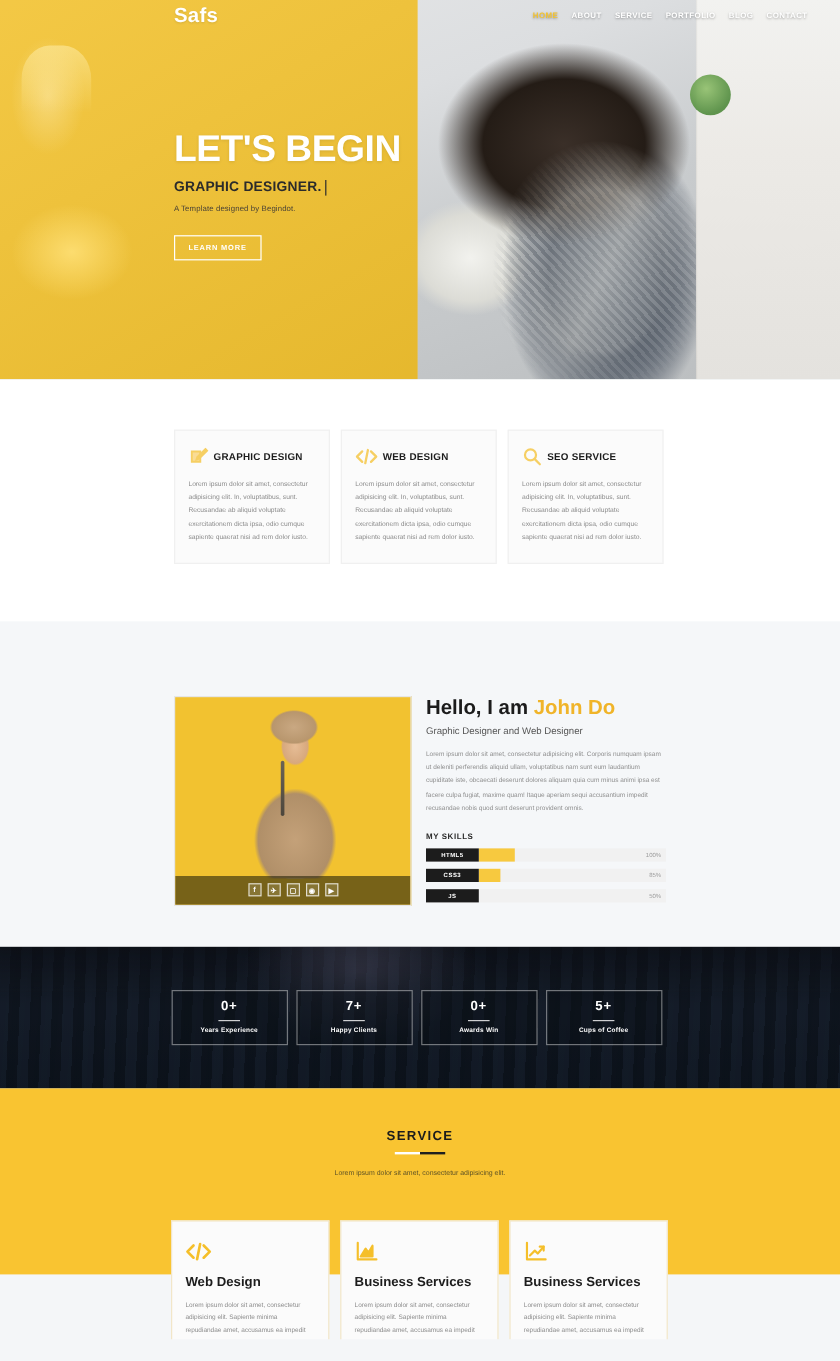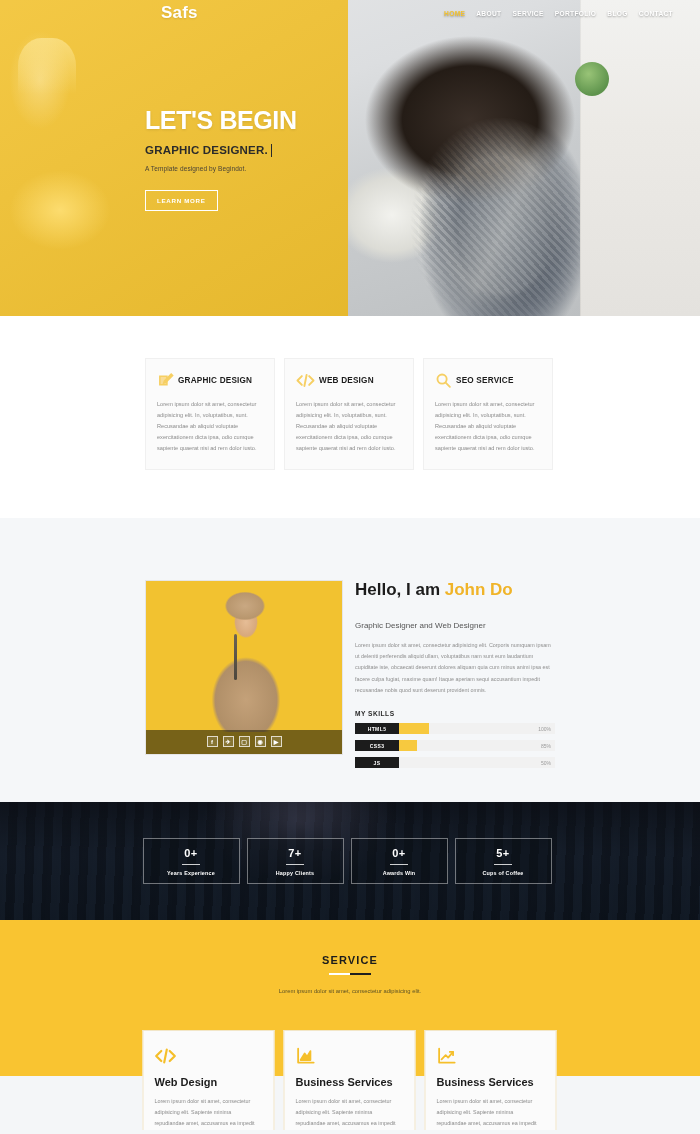--- a/index.html
+++ b/index.html
@@ -57,37 +57,37 @@
     mix-blend-mode: normal;
   }
   .hero-yellow::after{
     content:""; position:absolute; left:18px; top:38px; width:58px; height:70px;
     background: linear-gradient(180deg, rgba(255,238,170,.55), rgba(255,238,170,0) 80%);
     border-radius:40% 40% 6px 6px;
   }
 
   .topbar{
     position:absolute; top:0; left:0; width:692px; height:26px; z-index:6;
-    display:flex; align-items:center;padding-left:16px;
+    display:flex; align-items:center;
   }
   .brand{
     color:#fff; font-weight:bold; font-size:17px; letter-spacing:.2px;
     margin-left:145px; text-shadow:0 1px 2px rgba(0,0,0,.12);
   }
   .navmenu{ margin-left:auto; margin-right:19px; display:flex; gap:11px; align-items:center; }
   .navmenu a{
     color:#fff; font-size:6.6px; font-weight:bold; letter-spacing:.35px;
     text-decoration:none; text-transform:uppercase;
     text-shadow:0 1px 2px rgba(0,0,0,.35);
   }
   .navmenu a.active{ color:#f2c230; }
 
   .hero-copy{ position:absolute; left:145px; top:108px; z-index:5; width:260px; }
   .hero-title{
-    font-size:25px; font-weight:bold; color:#fff; letter-spacing:-.4px; line-height:1;
+    font-size:31px; font-weight:bold; color:#fff; letter-spacing:-.4px; line-height:1;
     text-shadow:0 1px 3px rgba(0,0,0,.10);
   }
   .hero-sub{
     margin-top:11px; font-size:11.5px; font-weight:bold; color:#2b2b2b; letter-spacing:.2px;
     display:flex; align-items:flex-start;
   }
   .caret{
     display:inline-block; width:1px; height:13px; background:#2b2b2b; margin-left:3px;
     animation: blink 1s steps(1) infinite;
   }
@@ -141,21 +141,21 @@
     background:rgba(44,38,10,.62); display:flex; align-items:center; justify-content:center; gap:5px;
   }
   .sicon{
     width:11px; height:11px; border:1px solid rgba(255,255,255,.75);
     display:flex; align-items:center; justify-content:center;
     color:#fff; font-size:6px; font-weight:bold; background:rgba(255,255,255,.12);
   }
   .about-text{ width:200px; }
   .hello{ font-size:17px; font-weight:bold; color:#1c1c1c; }
   .hello .name{ color:#f0b429; }
-  .role{ margin-top:21px; font-size:8px; color:#555; }
+  .role{ margin-top:5px; font-size:8px; color:#555; }
   .about-p{ margin-top:10px; font-size:5.4px; line-height:2.1; color:#8f8f8f; }
   .skills-title{ margin-top:14px; font-size:6.6px; font-weight:bold; color:#2b2b2b; letter-spacing:.5px; }
   .skill{ margin-top:6px; display:flex; align-items:center; height:11px; background:#f1f1f1; position:relative; }
   .skill-label{
     height:11px; min-width:44px; background:#1c1c1c; color:#fff;
     font-size:5px; font-weight:bold; letter-spacing:.4px;
     display:flex; align-items:center; justify-content:center; position:relative; z-index:2;
   }
   .skill-fill{ height:11px; background:#f7c93f; position:relative; z-index:1; }
   .skill-pct{ margin-left:auto; margin-right:4px; font-size:5px; color:#9a9a9a; position:relative; z-index:2; }

